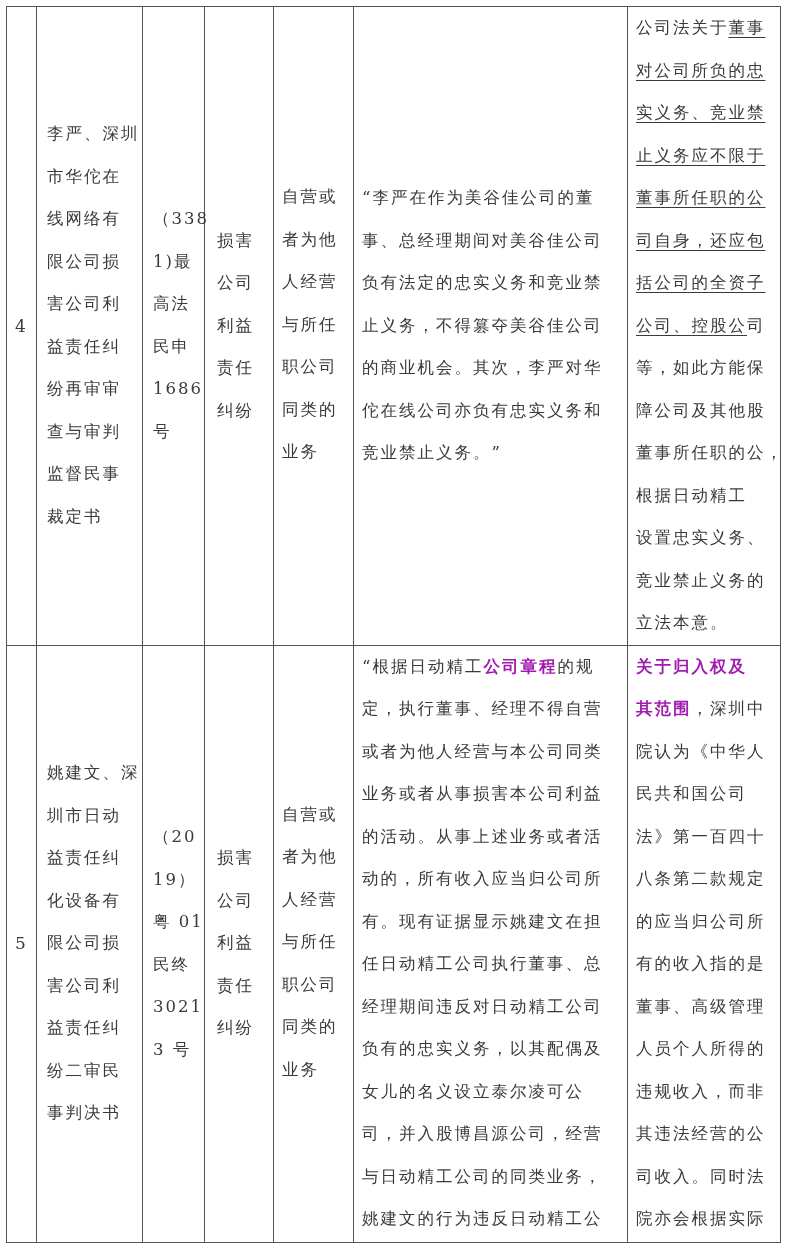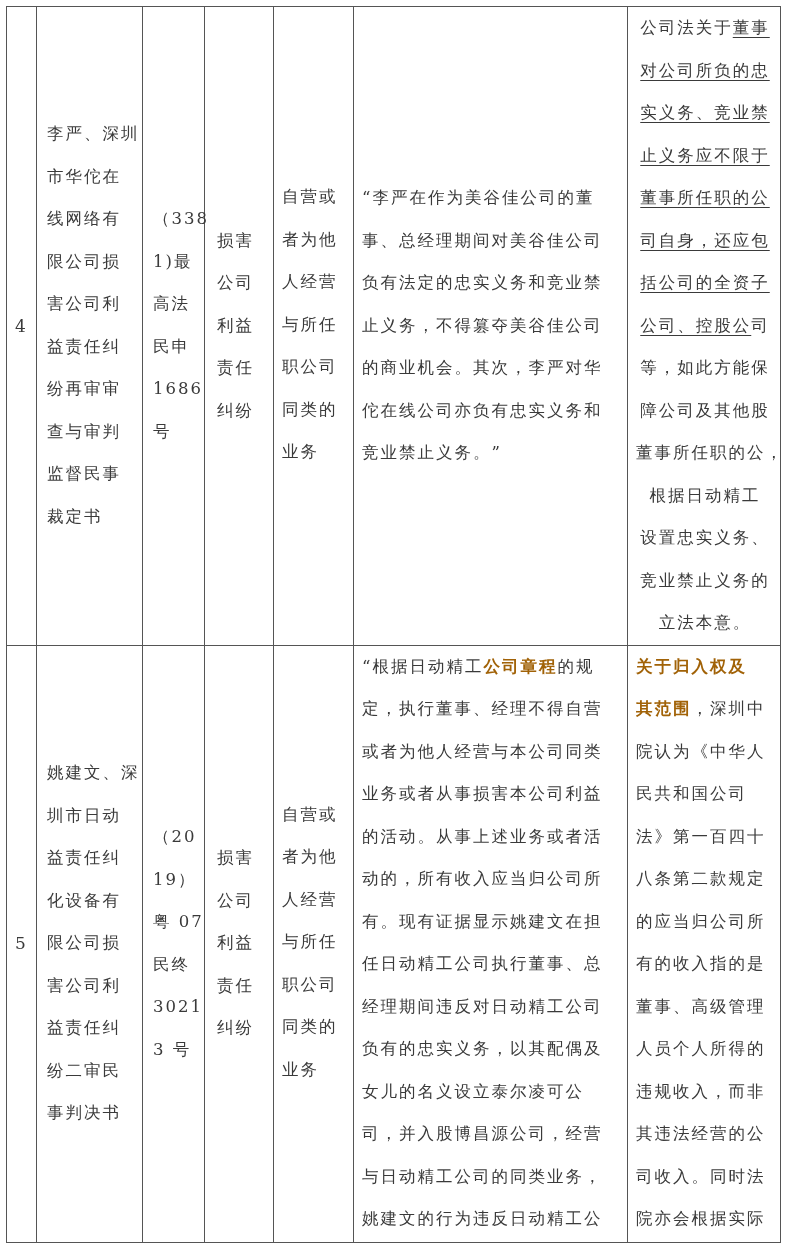--- a/index.html
+++ b/index.html
@@ -15,22 +15,22 @@
   .c-no { text-align: center; font-size: 17px; }
   .c-name { padding-left: 10px !important; }
   .c-caseno { padding-left: 10px !important; }
   .c-cause { padding-left: 12px !important; }
   .c-act { padding-left: 8px !important; font-family: Liberation Mono, monospace; }
   .c-quote { padding-left: 8px !important; padding-right: 6px !important; vertical-align: top !important; }
   .c-note { padding-left: 8px !important; padding-right: 6px !important; vertical-align: top !important; }
   .row4 .c-quote { vertical-align: middle !important; }
   .line { display: block; white-space: nowrap; }
   .u { text-decoration: underline; text-underline-offset: 4px; text-decoration-thickness: 1px; }
-  .b { font-weight: bold; color: #a16207; }
-  .note-top { padding-top: 3px; text-align: center; }
+  .b { font-weight: bold; color: #a21caf; }
+  .note-top { padding-top: 3px; }
   .quote-top { padding-top: 2px; }
 </style>
 </head>
 <body>
 
 <div class="page">
 <table class="case-table">
   <colgroup>
     <col style="width:30px">
     <col style="width:106px">
@@ -121,21 +121,21 @@
       <span class="line">化设备有</span>
       <span class="line">限公司损</span>
       <span class="line">害公司利</span>
       <span class="line">益责任纠</span>
       <span class="line">纷二审民</span>
       <span class="line">事判决书</span>
     </td>
     <td class="c-caseno cell-text">
       <span class="line">（20</span>
       <span class="line">19）</span>
-      <span class="line">粤 07</span>
+      <span class="line">粤 01</span>
       <span class="line">民终</span>
       <span class="line">3021</span>
       <span class="line">3 号</span>
     </td>
     <td class="c-cause cell-text">
       <span class="line">损害</span>
       <span class="line">公司</span>
       <span class="line">利益</span>
       <span class="line">责任</span>
       <span class="line">纠纷</span>

